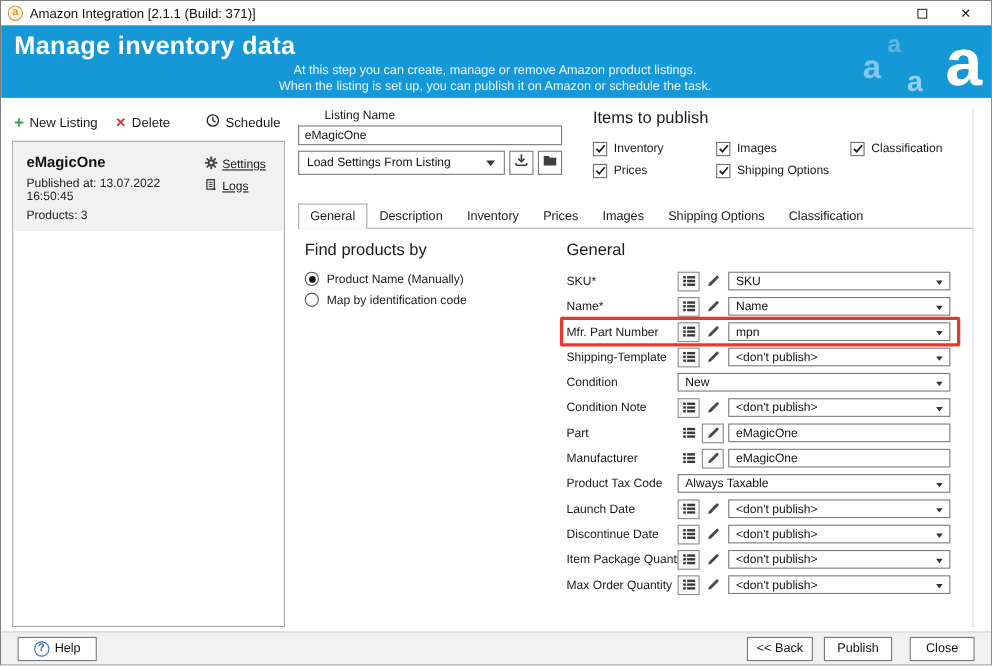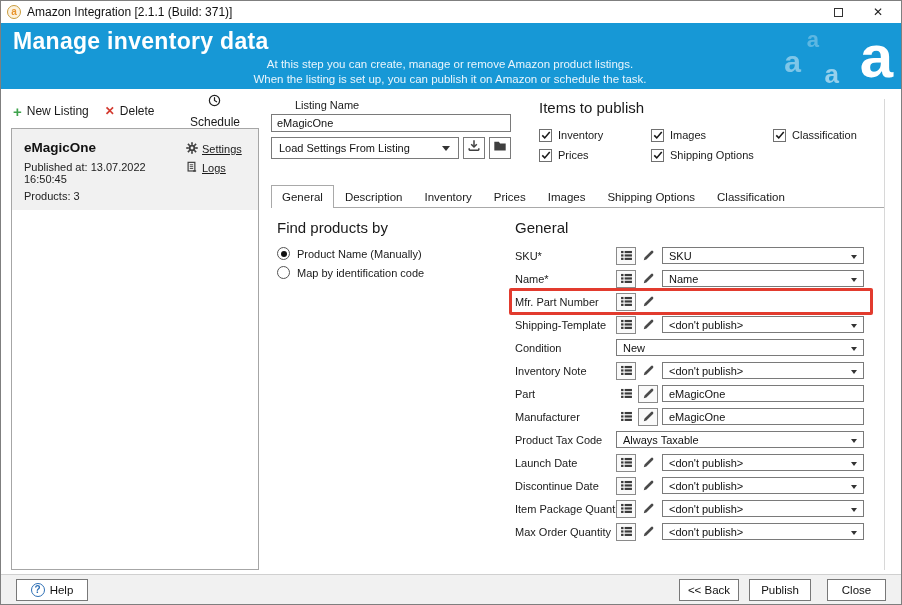--- a/index.html
+++ b/index.html
@@ -34,21 +34,21 @@
   
   .main { flex:1; display:flex; padding:10px 16px 4px 10px; background:#fff; min-height:0; }
 
   
   .left { width:248px; flex:0 0 248px; margin-right:12px; display:flex; flex-direction:column; }
   .left-toolbar { height:24px; display:flex; align-items:center; font-size:12px; padding:0 2px; }
   .tb-item { display:flex; align-items:center; gap:5px; cursor:default; color:#1a1a1a; }
   .tb-plus { color:#3fa34d; font-size:15px; font-weight:bold; line-height:1; }
   .tb-x { color:#d33a2f; font-size:12px; font-weight:bold; line-height:1; }
   .tb-del { margin-left:16px; }
-  .tb-sched { margin-left:auto; margin-right:17px;flex-direction:column; }
+  .tb-sched { margin-left:auto; margin-right:2px; }
   .listing-list { flex:1; border:1px solid #a6a6a6; background:#fff; margin-top:5px; overflow:hidden; }
   .listing-card { background:#f1f1f1; padding:11px 8px 8px 12px; display:flex; }
   .card-left { flex:1; min-width:0; }
   .card-name { font-size:13.5px; font-weight:bold; color:#111; }
   .card-sub { font-size:11px; color:#222; margin-top:6px; }
   .card-sub2 { font-size:11px; color:#222; margin-top:5px; }
   .card-right { width:64px; flex:0 0 64px; display:flex; flex-direction:column; gap:5px; padding-top:2px; }
   .card-link { display:flex; align-items:center; gap:4px; font-size:11px; color:#1a1a1a; }
   .card-link u { text-decoration:underline; }
 
@@ -374,20 +374,24 @@
                     </span>
                   </span>
                   <span class="iconbtn">
                     <span style="display: flex;">
                       <svg width="13" height="13" viewBox="0 0 16 16" fill="#4a4a4a">
                         <path d="M2.2 13.8 L3.1 10.6 L11.2 2.5 a1.6 1.6 0 0 1 2.3 2.3 L5.4 12.9 Z"></path>
                       </svg>
                     </span>
                   </span>
                 </span>
+                <div class="combo">
+                  <span>mpn</span>
+                  <span class="arr"></span>
+                </div>
               </div>
               <div class="frow">
                 <span class="frow-label">Shipping-Template</span>
                 <span class="frow-icons">
                   <span class="iconbtn boxed">
                     <span style="display: flex;">
                       <svg width="13" height="13" viewBox="0 0 16 16" fill="#3a3a3a">
                         <rect x="1.3" y="2.4" width="3" height="2.7"></rect>
                         <rect x="5.7" y="2.4" width="9" height="2.7"></rect>
                         <rect x="1.3" y="6.6" width="3" height="2.7"></rect>
@@ -411,21 +415,21 @@
                 </div>
               </div>
               <div class="frow">
                 <span class="frow-label">Condition</span>
                 <div class="combo">
                   <span>New</span>
                   <span class="arr"></span>
                 </div>
               </div>
               <div class="frow">
-                <span class="frow-label">Inventory Note</span>
+                <span class="frow-label">Condition Note</span>
                 <span class="frow-icons">
                   <span class="iconbtn boxed">
                     <span style="display: flex;">
                       <svg width="13" height="13" viewBox="0 0 16 16" fill="#3a3a3a">
                         <rect x="1.3" y="2.4" width="3" height="2.7"></rect>
                         <rect x="5.7" y="2.4" width="9" height="2.7"></rect>
                         <rect x="1.3" y="6.6" width="3" height="2.7"></rect>
                         <rect x="5.7" y="6.6" width="9" height="2.7"></rect>
                         <rect x="1.3" y="10.8" width="3" height="2.7"></rect>
                         <rect x="5.7" y="10.8" width="9" height="2.7"></rect>

